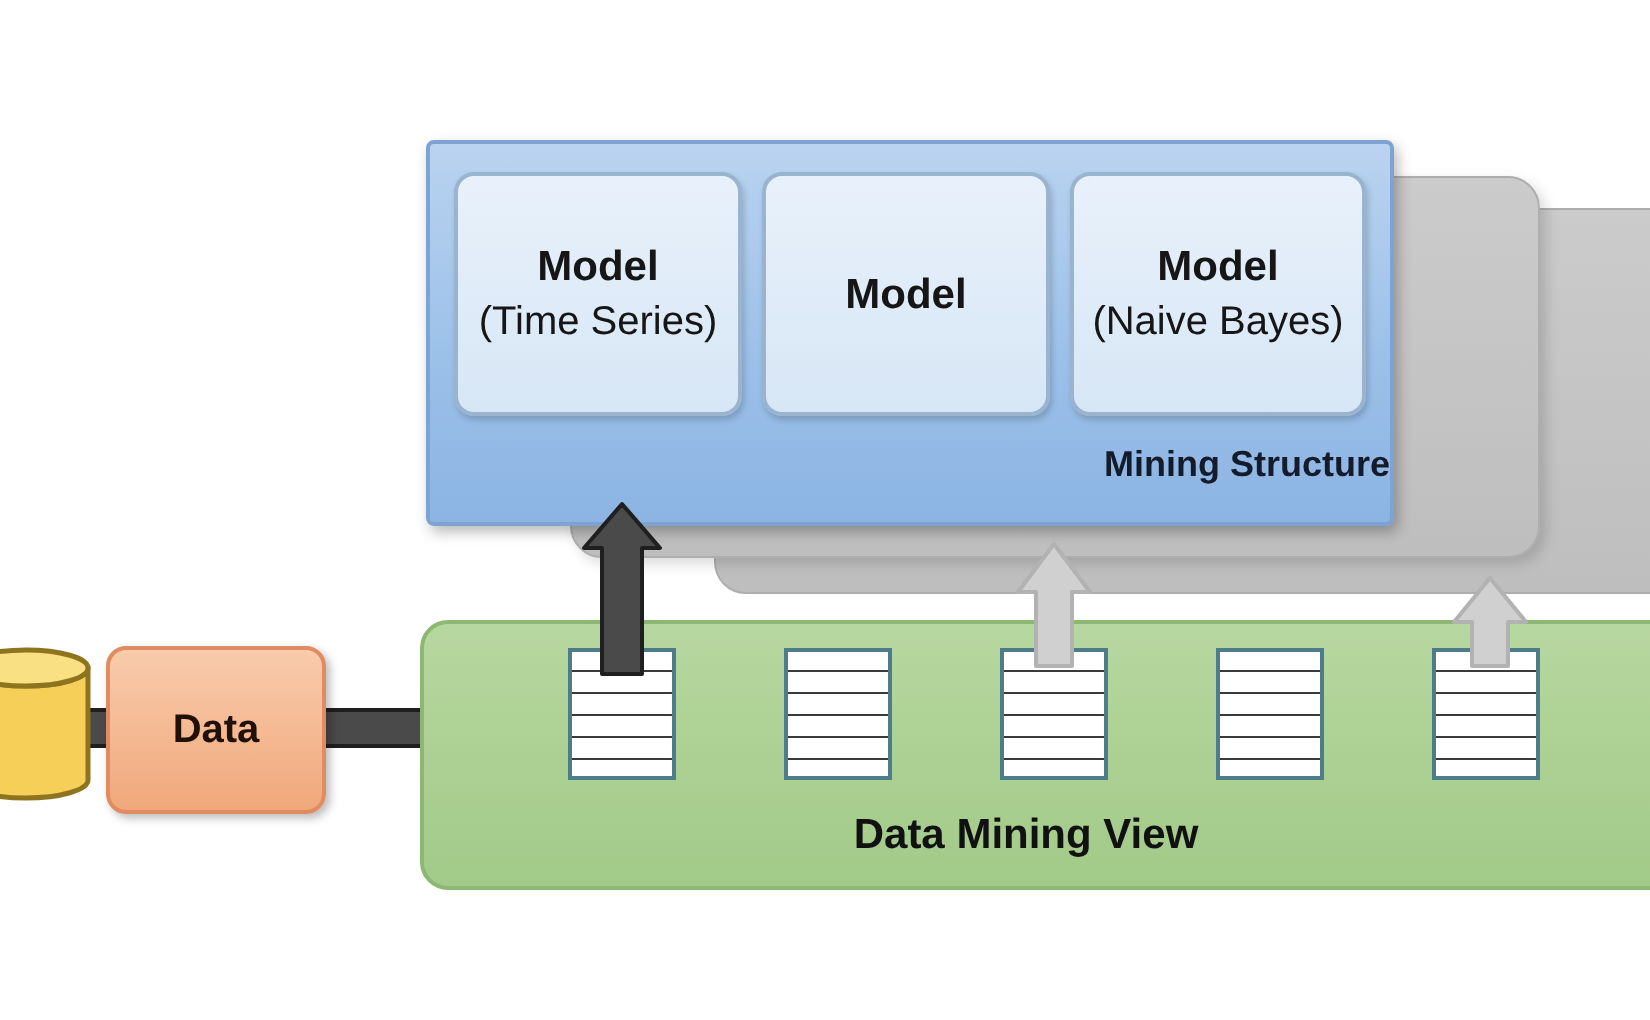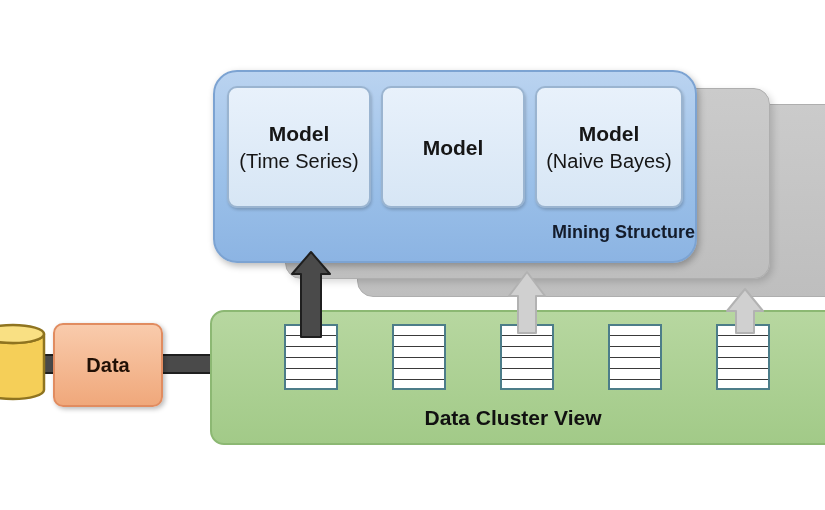--- a/index.html
+++ b/index.html
@@ -14,21 +14,21 @@
     position:absolute;border-radius:16px;
     background:linear-gradient(180deg,#cbcbcb 0%,#bebebe 100%);
     border:1px solid #aeaeae;
   }
   #bg-structure-2{left:357px;top:104px;width:492px;height:191px;z-index:1;}
   #bg-structure-1{left:285px;top:88px;width:483px;height:189px;z-index:2;
     box-shadow:3px 3px 7px rgba(0,0,0,0.15);}
 
   
   #mining-structure{
-    left:213px;top:70px;width:484px;height:193px;z-index:3;border-radius:24px;
+    left:213px;top:70px;width:484px;height:193px;z-index:3;border-radius:4px;
     background:linear-gradient(180deg,#bad3f0 0%,#9cc1e9 55%,#8cb4e3 100%);
     border:2px solid #7ca3d2;box-shadow:2px 3px 7px rgba(0,0,0,0.28);
     box-sizing:border-box;
   }
   .model-box{
     position:absolute;top:14px;height:122px;border-radius:10px;
     background:linear-gradient(180deg,#e8f1fb 0%,#d7e6f5 100%);
     border:2px solid #9ab4d0;box-sizing:border-box;
     display:flex;flex-direction:column;align-items:center;justify-content:center;
     text-align:center;box-shadow:1px 2px 3px rgba(0,0,0,0.18);
@@ -97,21 +97,21 @@
       <div class="model-name">Model</div>
     </div>
     <div id="model-box-3" class="model-box">
       <div class="model-name">Model</div>
       <div class="model-algo">(Naive Bayes)</div>
     </div>
     <div id="mining-structure-label">Mining Structure</div>
   </div>
 
   <div id="data-source-view" class="abs">
-    <div id="data-source-view-label">Data Cluster View</div>
+    <div id="data-source-view-label">Data Mining View</div>
   </div>
 
   <div id="dsv-tables">
       <div class="table-icon" style="left: 284px;">
         <div class="table-line" style="top: 9px;"></div>
         <div class="table-line" style="top: 20px;"></div>
         <div class="table-line" style="top: 31px;"></div>
         <div class="table-line" style="top: 42px;"></div>
         <div class="table-line" style="top: 53px;"></div>
       </div>

